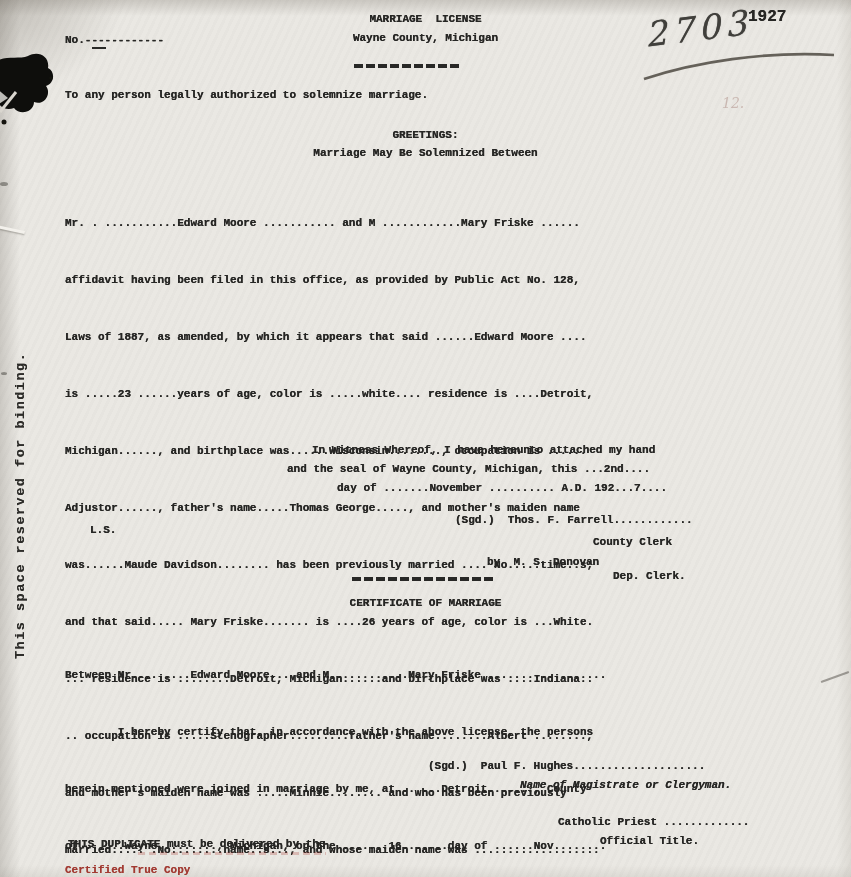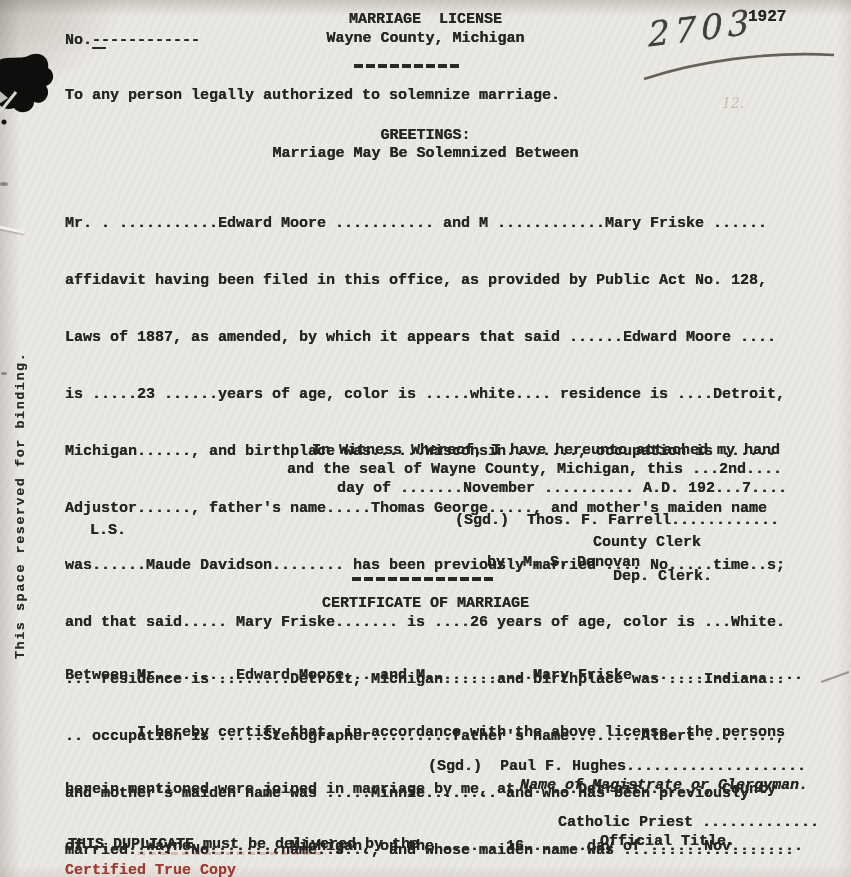--- a/index.html
+++ b/index.html
@@ -15,21 +15,21 @@
       linear-gradient(270deg, rgba(150,144,132,.16), rgba(150,144,132,0) 14px),
       linear-gradient(0deg, rgba(140,134,124,.14), rgba(140,134,124,0) 12px),
       repeating-linear-gradient(115deg, rgba(0,0,0,.014) 0 3px, rgba(255,255,255,.012) 3px 7px),
       #eae8e3;
     font-family:"Liberation Mono","DejaVu Sans Mono",monospace;
   }
   .tw{
     position:absolute;
     font-family:"Liberation Mono","DejaVu Sans Mono",monospace;
     font-weight:bold;
-    font-size:15px;
+    font-size:11px;
     line-height:19px;
     white-space:pre;
     color:#262624;
     text-shadow:0 0 .5px rgba(38,36,34,.9), .4px .4px 0 rgba(38,36,34,.22);
   }
   .center{left:0;width:100%;text-align:center;}
   .rule{
     position:absolute;height:3.5px;
     background:repeating-linear-gradient(90deg,#28282
 

